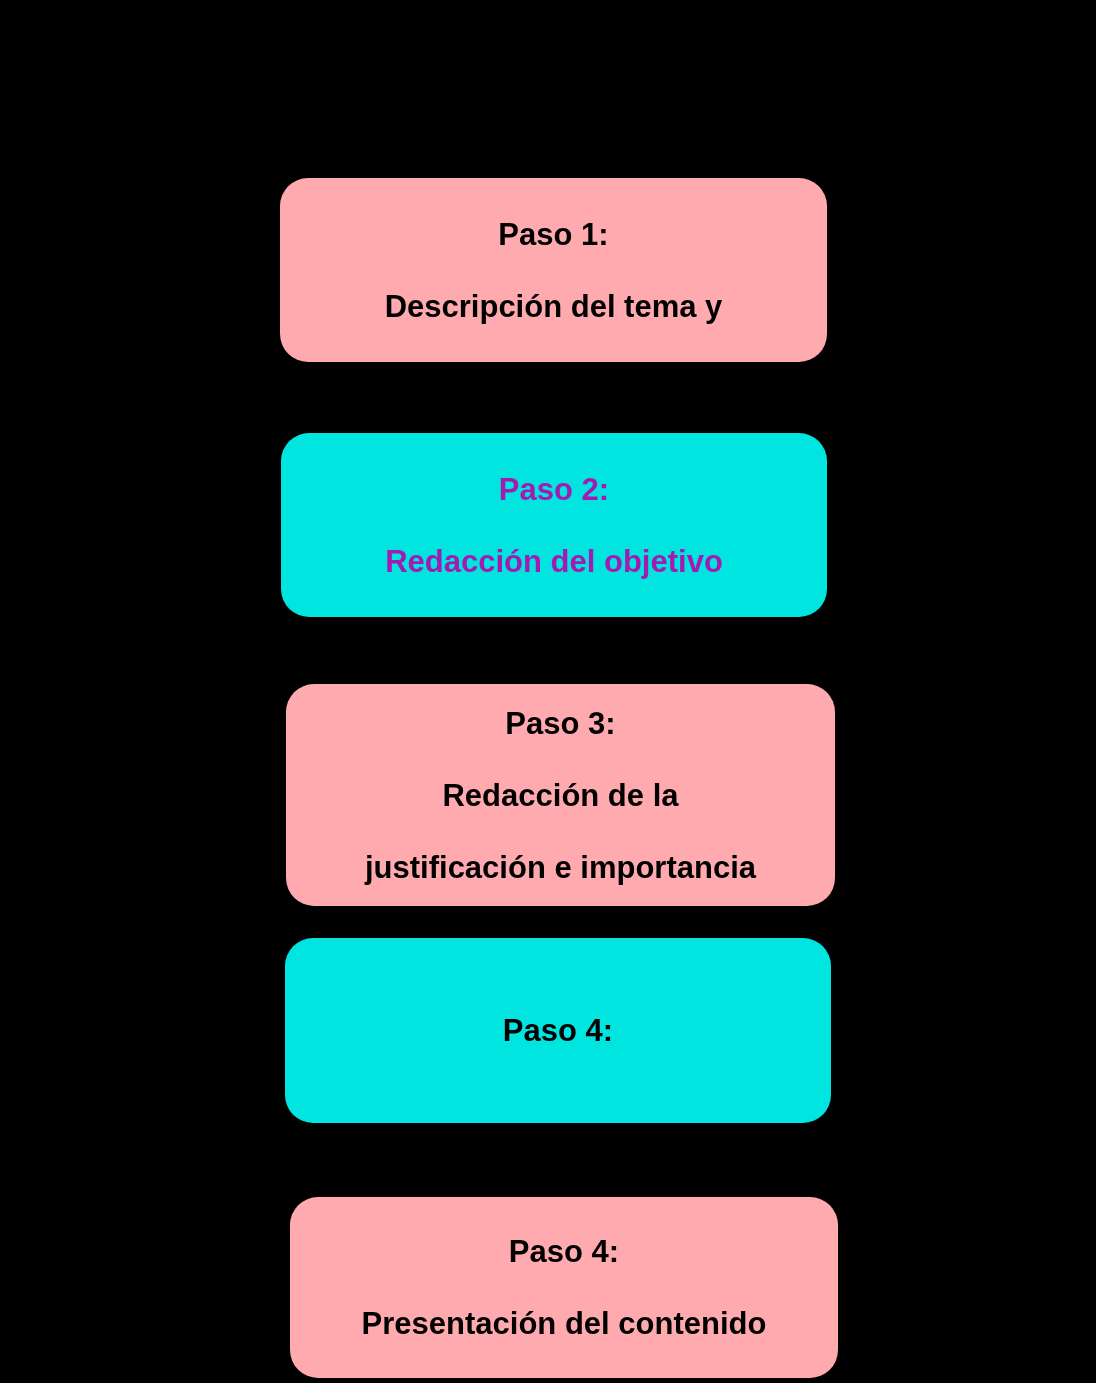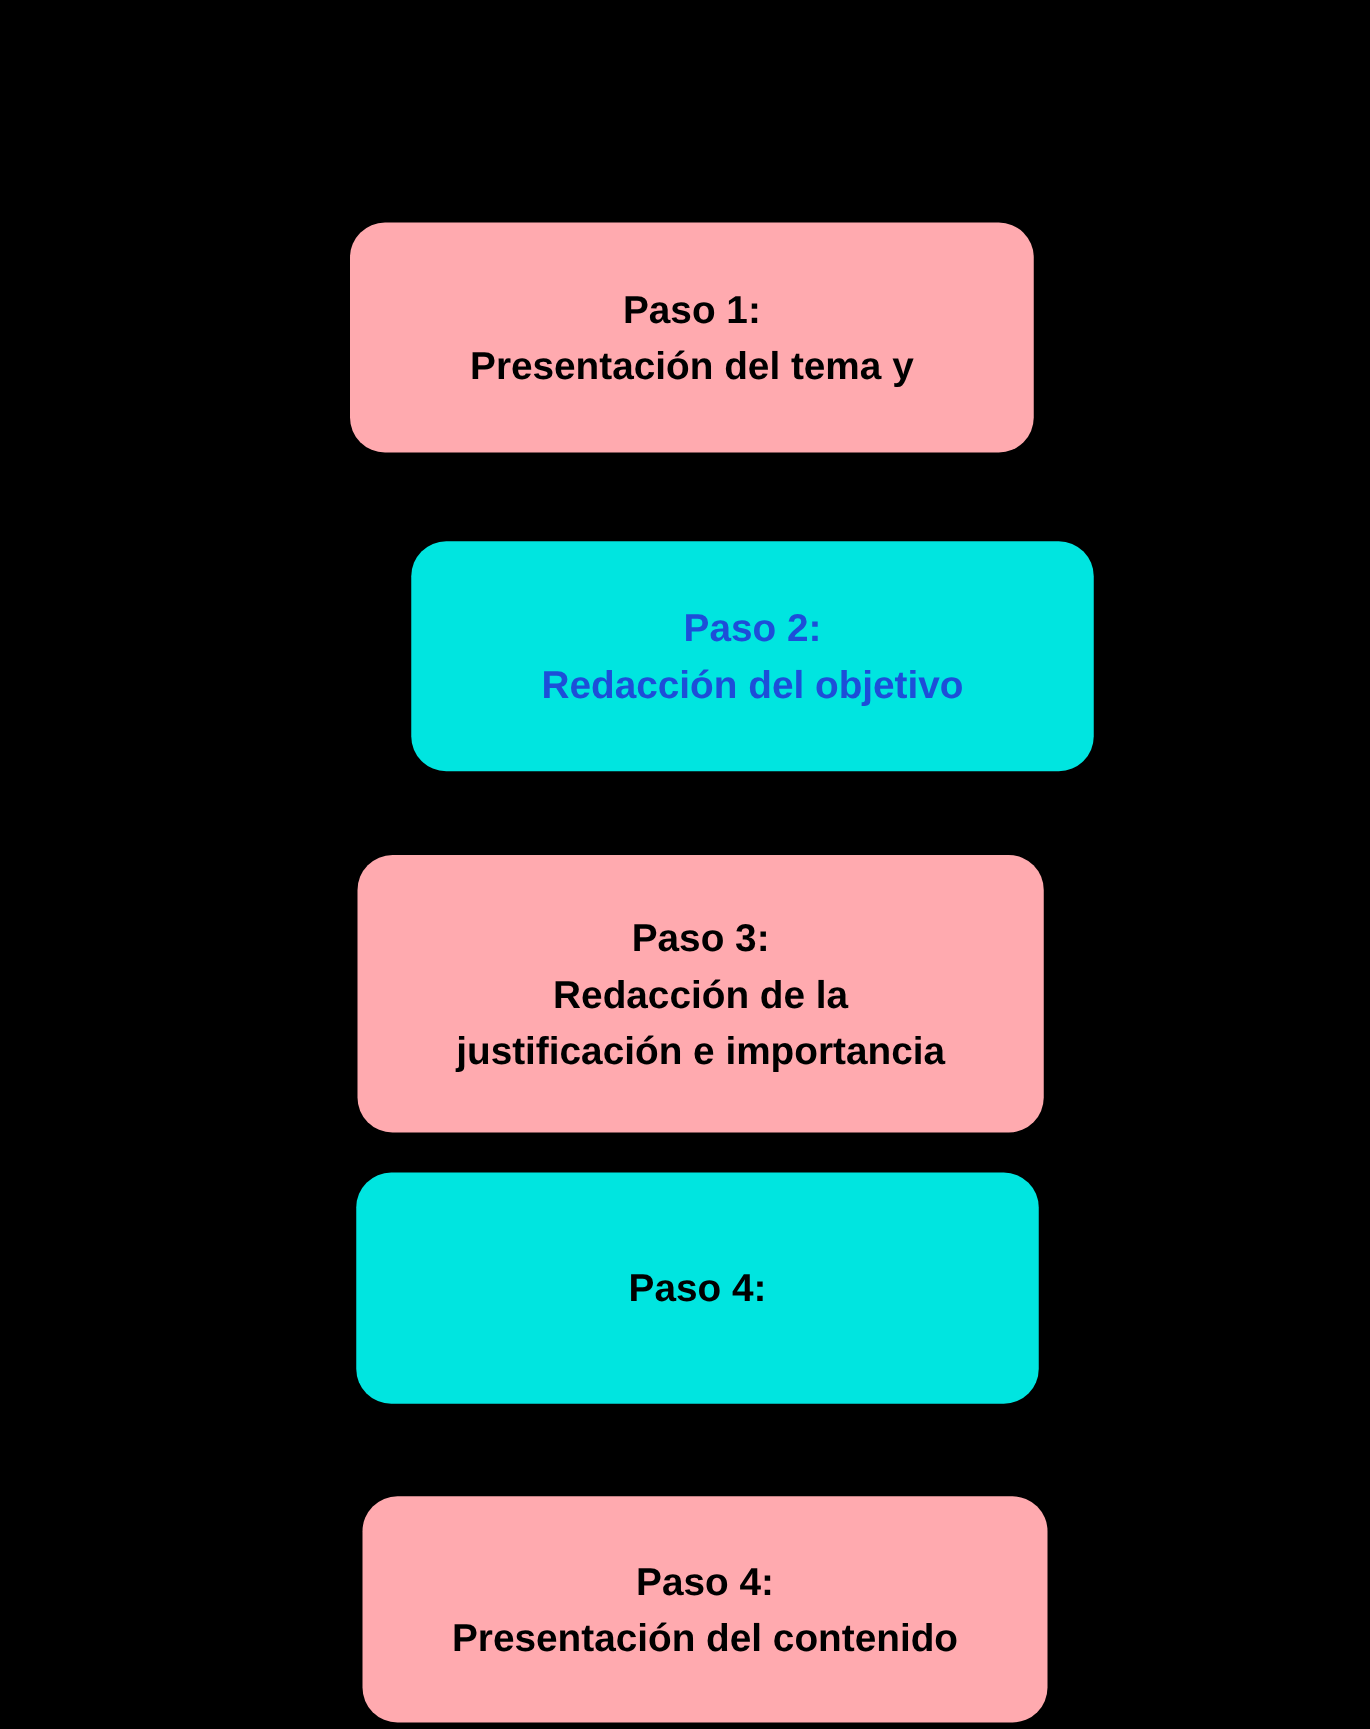--- a/index.html
+++ b/index.html
@@ -20,43 +20,44 @@
     border-radius: 28px;
     display: flex;
     flex-direction: column;
     align-items: center;
     justify-content: center;
     text-align: center;
     color: #000000;
     font-weight: bold;
     font-size: 31px;
     line-height: 45px;
+    gap: 27px;
   }
   .step-line {
     display: block;
     white-space: nowrap;
   }
   
   #box1 { left: 280px; top: 178px;  width: 547px; height: 184px; }
   #box2 { left: 281px; top: 433px;  width: 546px; height: 184px; }
   #box3 { left: 286px; top: 684px;  width: 549px; height: 222px; }
   #box4 { left: 285px; top: 938px;  width: 546px; height: 185px; }
   #box5 { left: 290px; top: 1197px; width: 548px; height: 181px; }
 </style>
 </head>
 <body>
 
 <div id="canvas" style="background: rgb(0, 0, 0);">
 
   <div id="box1" class="step-box" style="background: rgb(255, 170, 175); color: rgb(0, 0, 0);">
     <span class="step-line">Paso 1:</span>
-    <span class="step-line">Presentación del tema y</span>
+    <span class="step-line">Descripción del tema y</span>
   </div>
 
-  <div id="box2" class="step-box" style="background: rgb(0, 229, 224); color: #1d4ed8; margin-left: 48px;">
+  <div id="box2" class="step-box" style="background: rgb(0, 229, 224); color: #a21caf;">
     <span class="step-line">Paso 2:</span>
     <span class="step-line">Redacción del objetivo</span>
   </div>
 
   <div id="box3" class="step-box" style="background: rgb(255, 170, 175); color: rgb(0, 0, 0);">
     <span class="step-line">Paso 3:</span>
     <span class="step-line">Redacción de la</span>
     <span class="step-line">justificación e importancia</span>
   </div>
 

